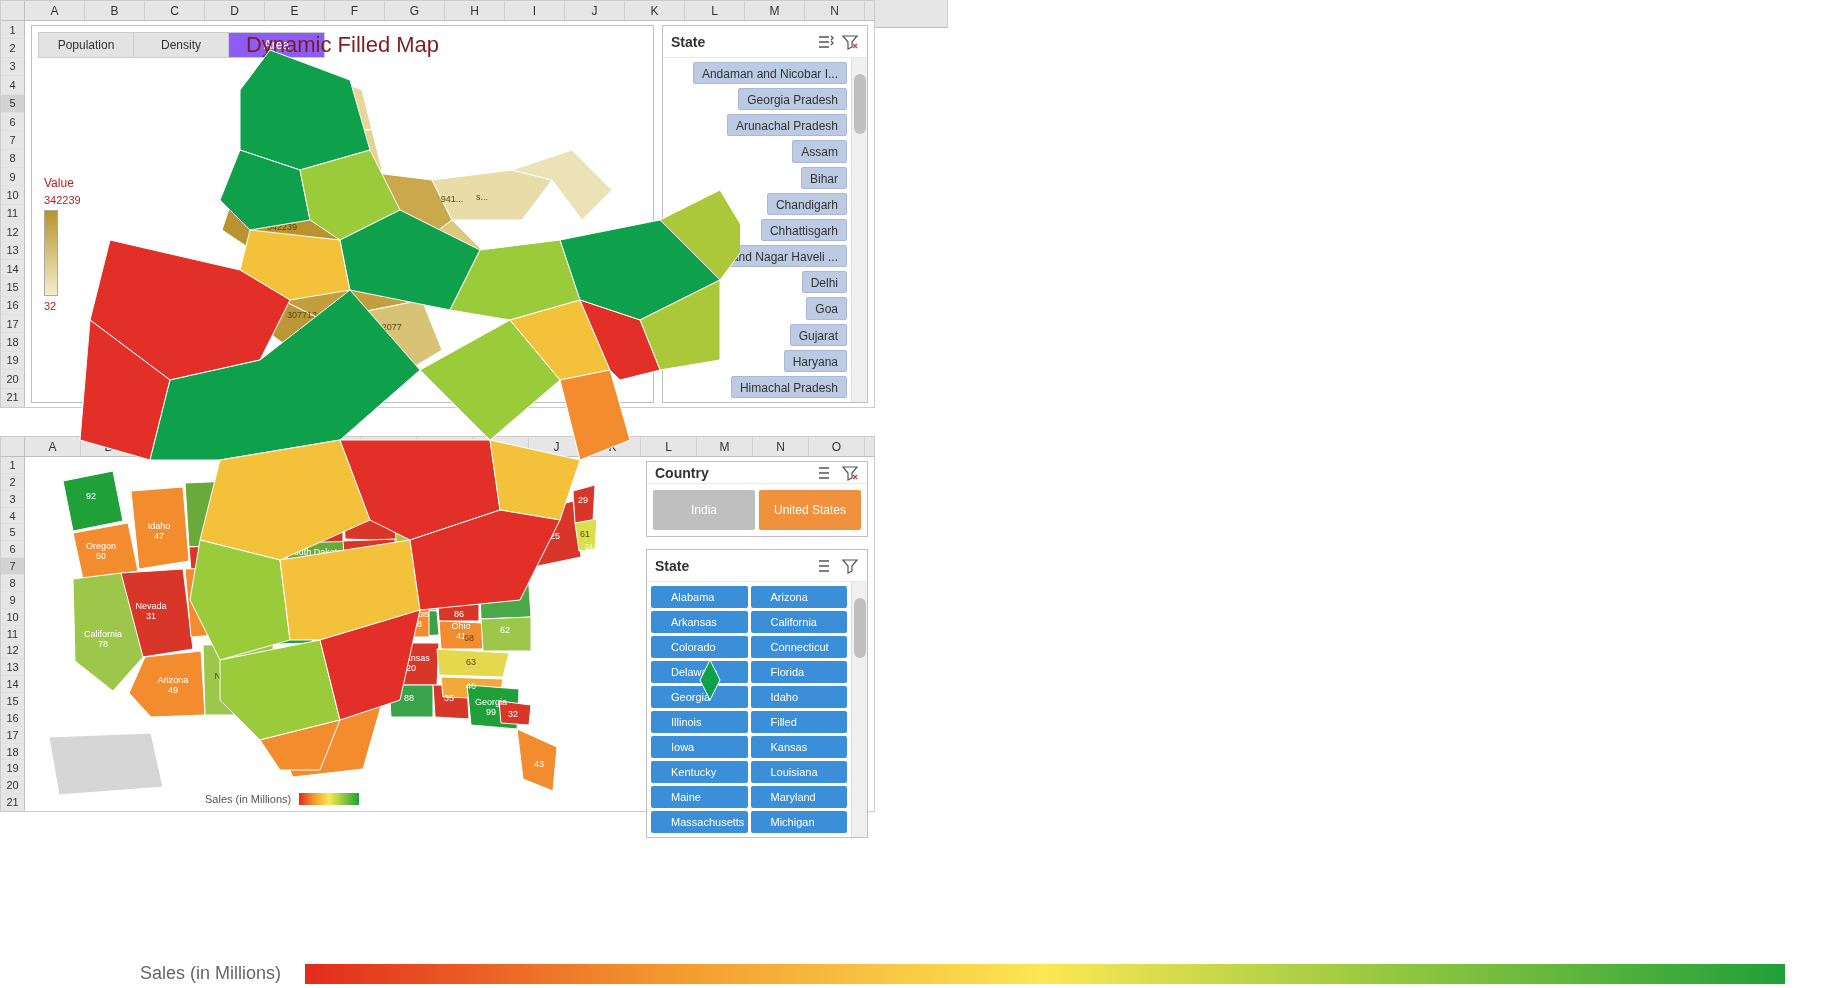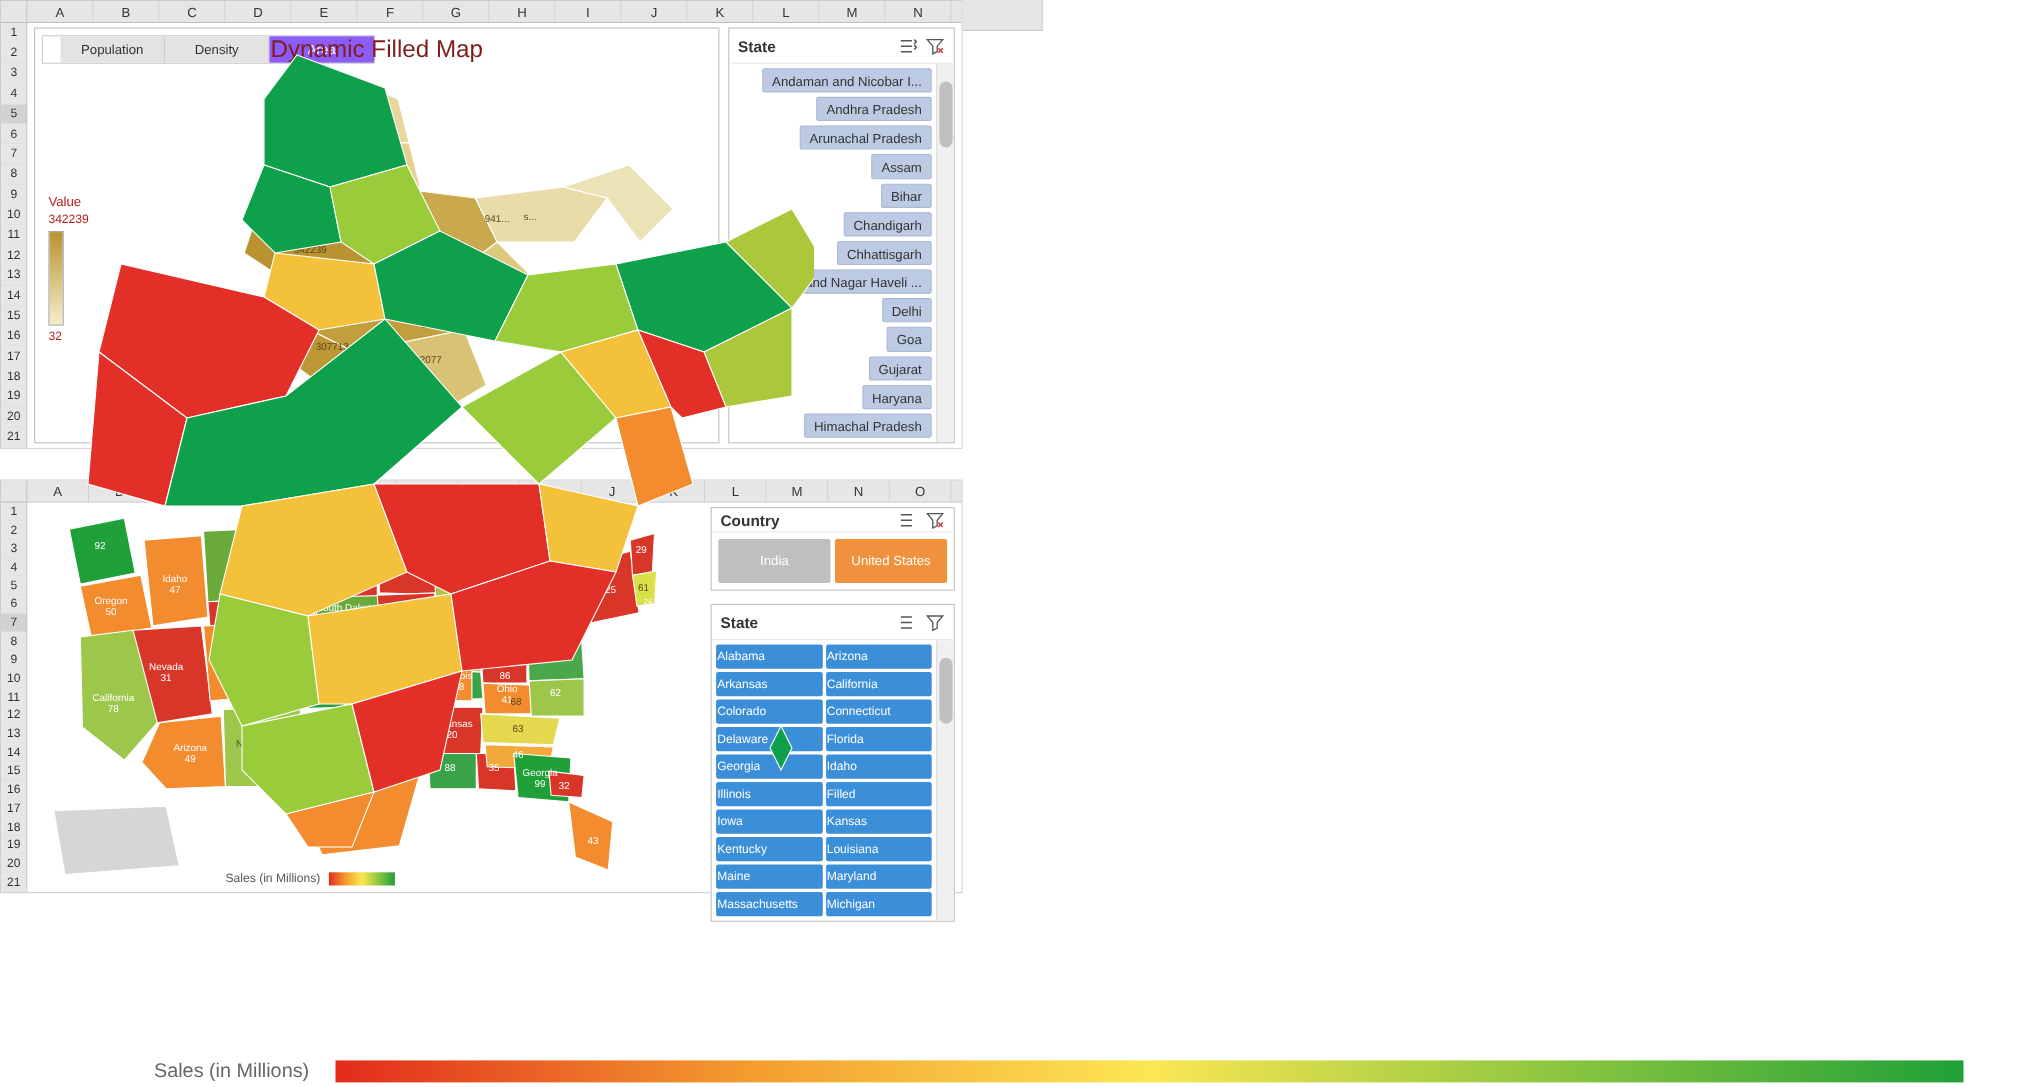--- a/index.html
+++ b/index.html
@@ -72,21 +72,21 @@
   }
   
   #panel1 { left: 0; top: 0; width: 875px; height: 408px; }
   #panel1 .col-headers .col-h { width: 60px; flex: none; }
   #p1-chart {
     position: absolute;
     left: 6px; top: 4px; right: 220px; bottom: 4px;
     border: 1px solid #c0c0c0;
     background: #fff;
   }
-  .btn-row { position: absolute; left: 6px; top: 6px; display: flex; gap: 0; border: 1px solid #ccc; padding-left: 16px; }
+  .btn-row { position: absolute; left: 6px; top: 6px; display: flex; gap: 0; border: 1px solid #ccc; }
   .btn-row button {
     width: 95px; height: 24px;
     background: #e3e3e3;
     border: none;
     font-size: 12px;
     color: #333;
     cursor: pointer;
     border-right: 1px solid #ccc;
   }
   .btn-row button:last-child { border-right: none; }
@@ -159,21 +159,21 @@
     flex: 1; height: 40px; font-size: 12px; border: none; border-radius: 2px; cursor: pointer;
   }
   .ctry-in { background: #bfbfbf; color: #fff; }
   .ctry-us { background: #f0913d; color: #fff; }
   #p2-state-list { flex: 1; display: flex; flex-direction: column; gap: 3px; padding: 4px; overflow: hidden; }
   .p2-state-row { display: flex; gap: 3px; }
   .p2-state-row button {
     flex: 1; height: 22px; font-size: 11px;
     background: #3b8ed8; color: #fff;
     border: none; border-radius: 2px; cursor: pointer;
-    text-align: left; padding-left: 1px;
+    text-align: left; padding-left: 20px;
   }
   #p2-legend {
     position: absolute; bottom: 6px; left: 180px; font-size: 11px; color: #555;
     display: flex; align-items: center; gap: 8px;
   }
   #p2-legend .grad {
     width: 60px; height: 12px;
     background: linear-gradient(to right, #e22b1c, #f39b2e, #fce753, #8cc63f, #1fa038);
   }
   #p2-credit {
@@ -309,21 +309,21 @@
           <span class="ico">
             <svg viewBox="0 0 18 18" width="18" height="18">
                 <path d="M2 3h14l-5 6v5l-4 2v-7z" stroke="#555" stroke-width="1.2" fill="none"></path>
                 <path d="M12 11l4 4M16 11l-4 4" stroke="#c44" stroke-width="1.4"></path>
               </svg>
           </span>
         </div>
         <div class="slicer-body">
           <div class="slicer-list" id="p1-slicer-list">
               <div class="slicer-item">Andaman and Nicobar I...</div>
-              <div class="slicer-item">Andhra Pradesh</div>
+              <div class="slicer-item">Georgia Pradesh</div>
               <div class="slicer-item">Arunachal Pradesh</div>
               <div class="slicer-item">Assam</div>
               <div class="slicer-item">Bihar</div>
               <div class="slicer-item">Chandigarh</div>
               <div class="slicer-item">Chhattisgarh</div>
               <div class="slicer-item">Dadra and Nagar Haveli ...</div>
               <div class="slicer-item">Delhi</div>
               <div class="slicer-item">Goa</div>
               <div class="slicer-item">Gujarat</div>
               <div class="slicer-item">Haryana</div>

